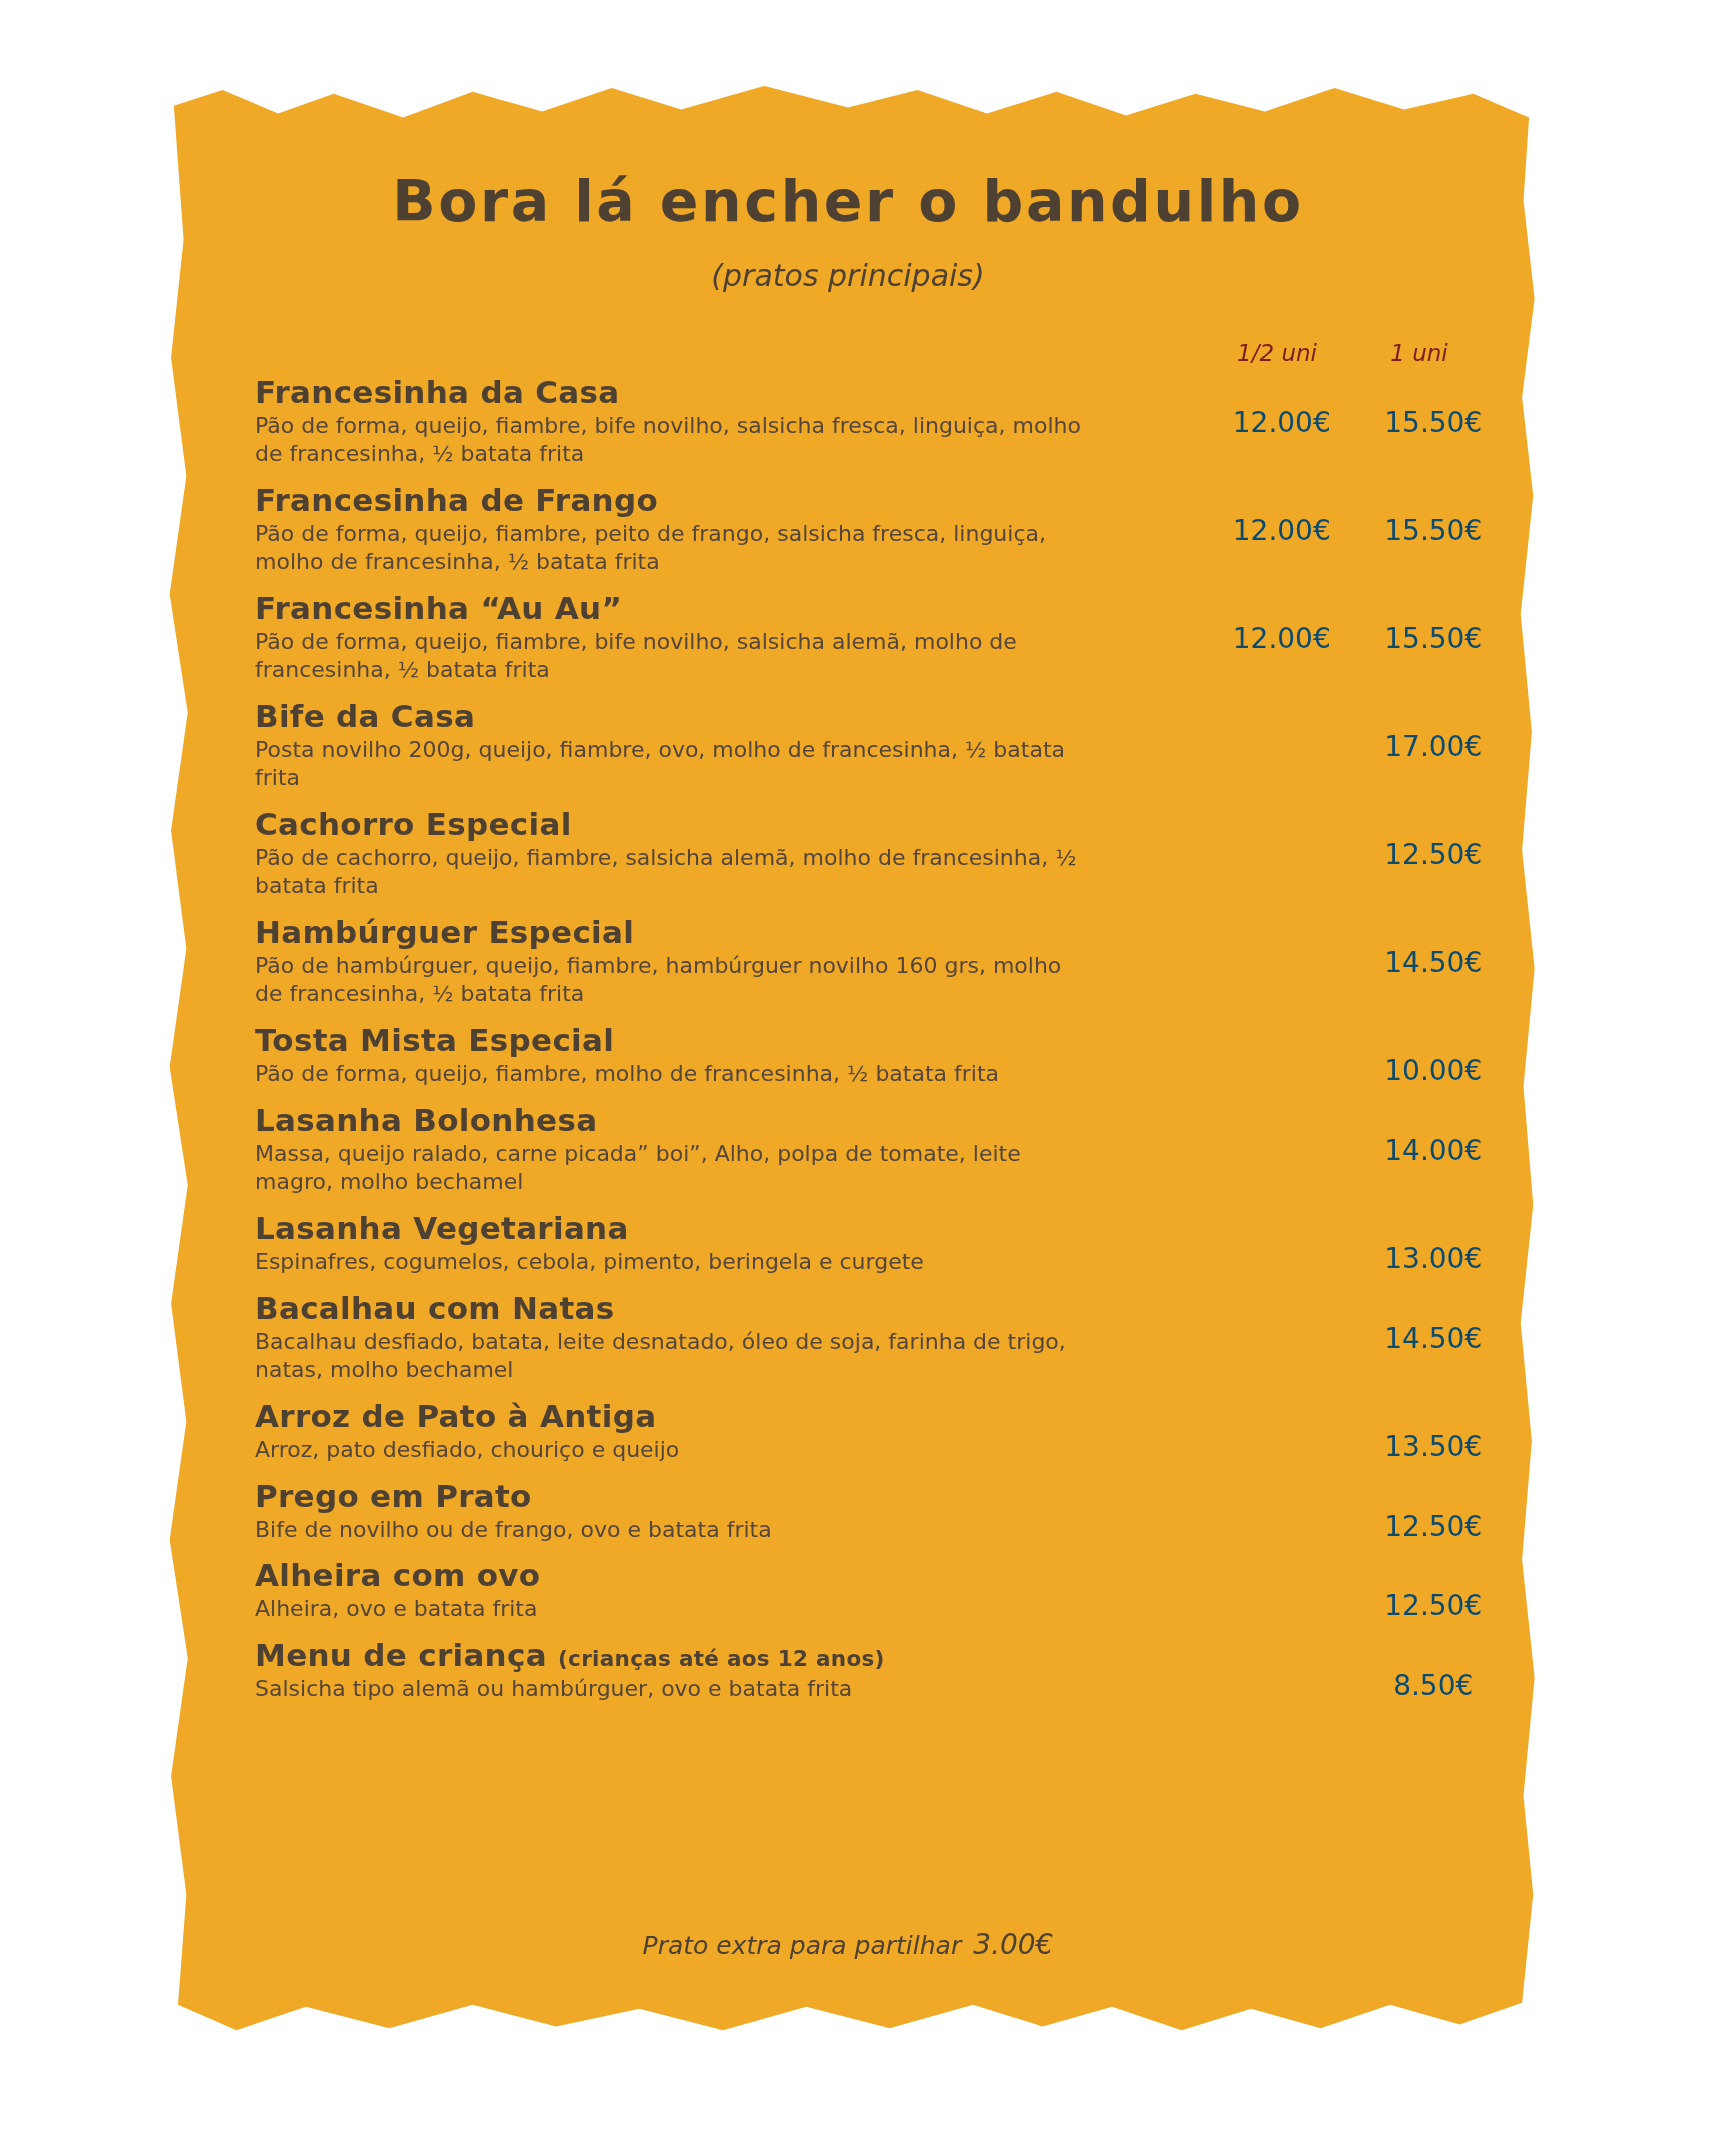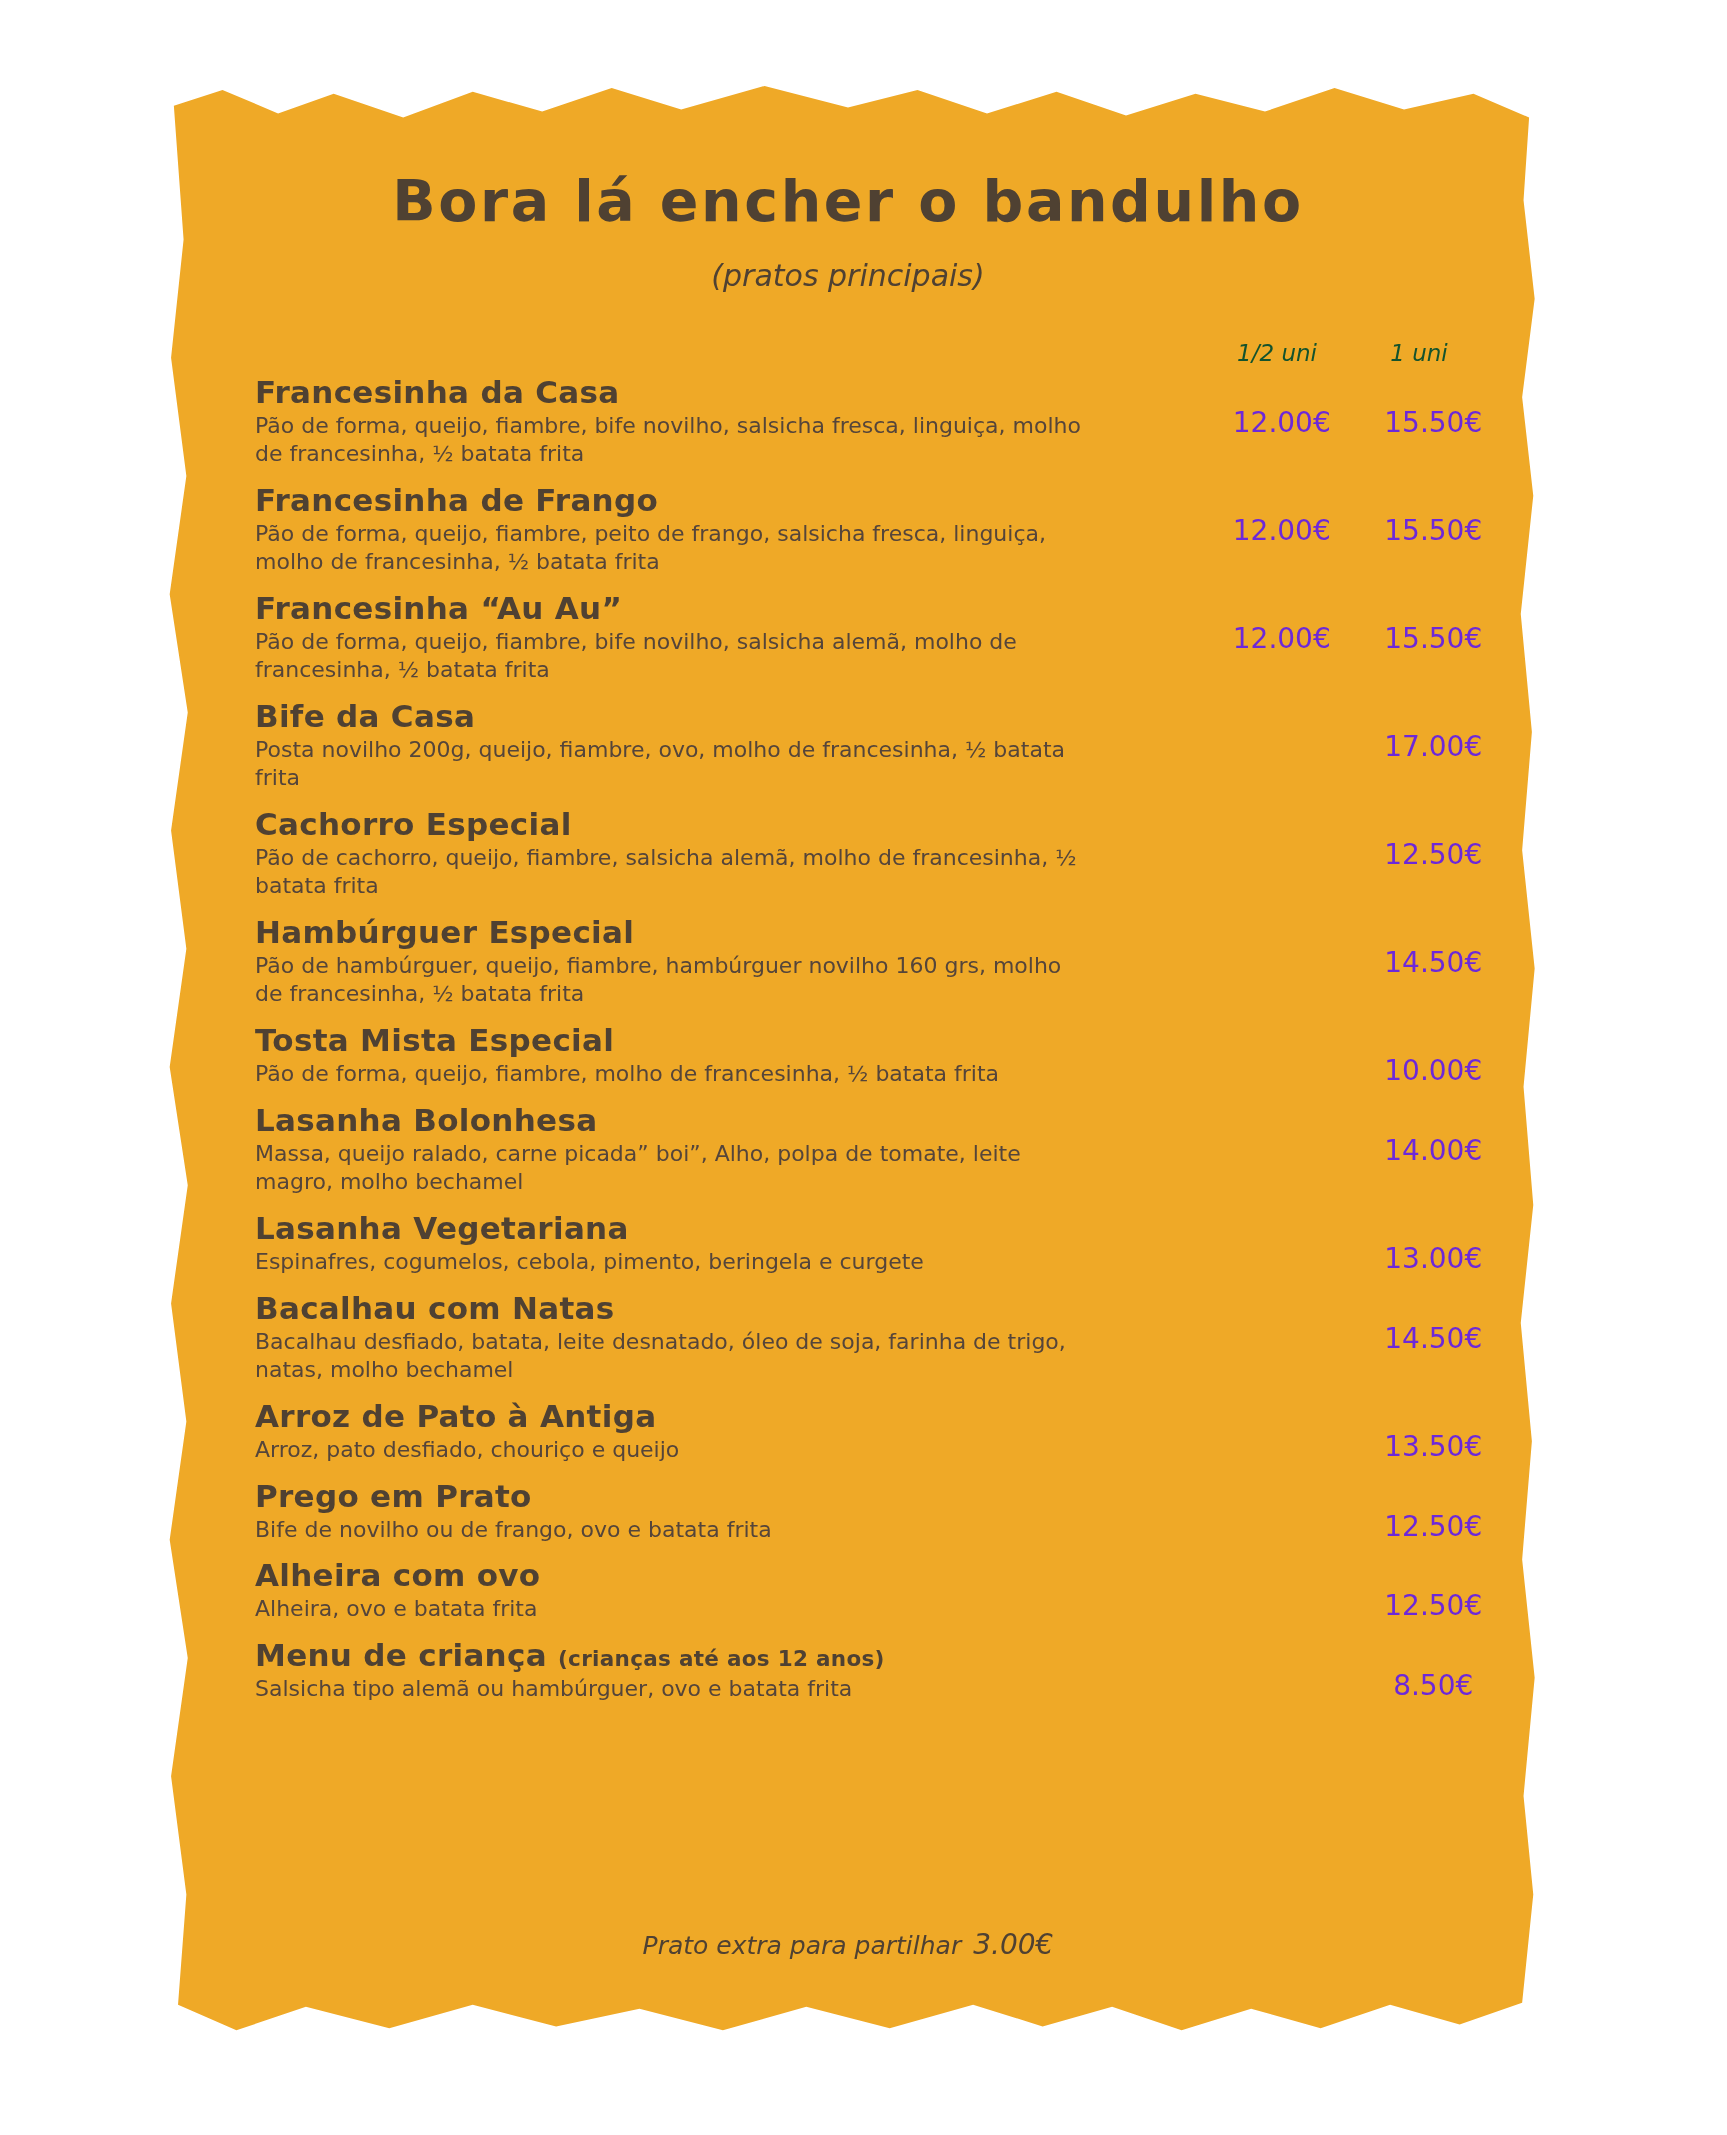--- a/index.html
+++ b/index.html
@@ -72,21 +72,21 @@
 
   
   .col-heads {
     position: absolute;
     top: 258px;
     right: 53px;
     width: 284px;
     display: flex;
     font-style: italic;
     font-size: 23px;
-    color: #14532d;
+    color: #7f1d1d;
   }
   .col-heads .ch {
     flex: 1;
     text-align: center;
   }
 
   
   .items {
     position: absolute;
     top: 293px;
@@ -122,21 +122,21 @@
   }
   .prices {
     width: 303px;
     display: flex;
     padding-top: 31px;
   }
   .price {
     flex: 1;
     text-align: center;
     font-size: 28px;
-    color: #6d28d9;
+    color: #0c4a6e;
     white-space: nowrap;
   }
   .price.empty { visibility: hidden; }
 
   
   .menu-footer {
     position: absolute;
     bottom: 91px;
     left: 0;
     width: 100%;

